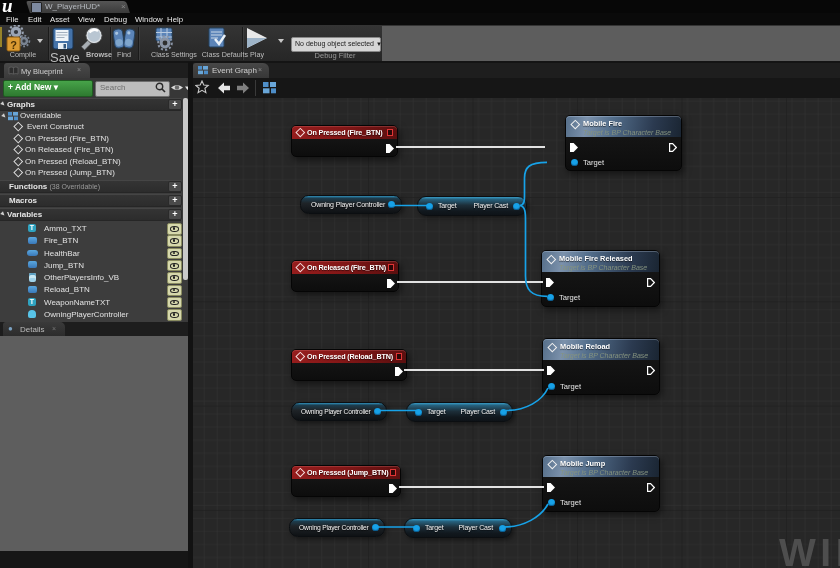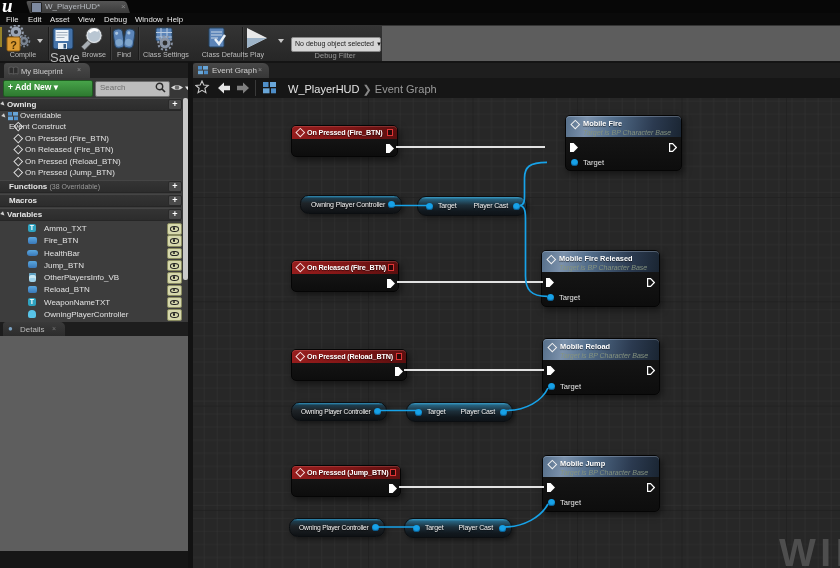--- a/index.html
+++ b/index.html
@@ -114,23 +114,23 @@
   <path d="M211,7 h11 M211,10 h11 M211,13 h7" stroke="#c9d8e8" stroke-width="1.2"></path>
   <path d="M215,14 l4,5 6,-9" stroke="#e8f0f8" stroke-width="2.5" fill="none"></path>
 
   <path d="M247,3 L267,13 L247,23 Z" fill="#e8e8e8"></path>
   <path d="M247,13 L267,13 L247,23 Z" fill="#9eb4c8"></path>
   <path d="M278,14 l6,0 -3,4 z" fill="#c8c8c8"></path>
 </svg>
 
 <div class="abs txt" style="left:0px;top:50px;width:46px;text-align:center;font-size:7.2px;color:#bdbdbd;">Compile</div>
 <div class="abs txt" style="left:50px;top:50px;width:28px;text-align:center;font-size:13px;color:#bdbdbd;">Save</div>
-<div class="abs txt" style="left:76px;top:50px;width:36px;text-align:center;font-size:7.2px;color:#bdbdbd;">Browse</div>
+<div class="abs txt" style="left:76px;top:50px;width:36px;text-align:right;font-size:7.2px;color:#bdbdbd;font-weight:bold;">Browse</div>
 <div class="abs txt" style="left:110px;top:50px;width:28px;text-align:center;font-size:7.2px;color:#bdbdbd;">Find</div>
-<div class="abs txt" style="left:138px;top:50px;width:56px;text-align:center;font-size:7.2px;color:#bdbdbd;">Class Settings</div>
+<div class="abs txt" style="left:138px;top:50px;width:56px;text-align:center;font-size:7.2px;color:#bdbdbd;padding-left:8px;">Class Settings</div>
 <div class="abs txt" style="left:192px;top:50px;width:56px;text-align:right;font-size:7.2px;color:#bdbdbd;">Class Defaults</div>
 <div class="abs txt" style="left:243px;top:50px;width:28px;text-align:center;font-size:7.2px;color:#bdbdbd;">Play</div>
 
 <div class="abs" style="left:291px;top:37px;width:88px;height:13px;background:#d6d6d6;border:1px solid #888;border-radius:2px;"></div>
 <div class="abs txt" style="left:295px;top:40px;font-size:7px;color:#1a1a1a;">No debug object selected <span style="font-size:6px;">▼</span></div>
 <div class="abs txt" style="left:291px;top:51px;width:88px;text-align:center;font-size:7.5px;color:#9a9a9a;">Debug Filter</div>
 
 <div class="abs" style="left:0;top:63px;width:840px;height:15px;background:#1e1e1e;"></div>
 
 <div class="abs" style="left:4px;top:63px;width:86px;height:15px;background:linear-gradient(180deg,#4a4a4a,#3a3a3a);border-radius:3px 6px 0 0;"></div>
@@ -165,36 +165,36 @@
 <svg class="abs" style="left:170px;top:82px;" width="20" height="11">
       <path d="M1,5.5 Q7,0.5 13,5.5 Q7,10.5 1,5.5 Z" fill="#d9d9d9"></path>
       <circle cx="7" cy="5.5" r="2.2" fill="#6a6a6a"></circle>
       <path d="M15,4.5 l5,0 -2.5,3.5 z" fill="#e8e8e8"></path>
     </svg>
 
 <div id="left-rows">
 
   <div class="sechead" style="top:98px;">
         <span class="tri"></span>
-        <span class="t">Owning</span>
+        <span class="t">Graphs</span>
       </div>
   <div class="plus" style="left:168px;top:99px;">+</div>
   <div class="trow" style="top:109.5px;">
     <span class="tri" style="position:absolute;left:2px;top:4px;width:0;height:0;border-left:4px solid #cfcfcf;border-top:2.5px solid transparent;border-bottom:2.5px solid transparent;transform:rotate(45deg);"></span>
     <svg style="position:absolute;left:8px;top:2px;" width="10" height="9">
           <rect x="0" y="0" width="4" height="3.6" fill="#4e8ec8"></rect>
           <rect x="5" y="0" width="5" height="3.6" fill="#69a6d8"></rect>
           <rect x="0" y="4.6" width="5" height="3.6" fill="#69a6d8"></rect>
           <rect x="6" y="4.6" width="4" height="3.6" fill="#4e8ec8"></rect>
         </svg>
     <span style="position:absolute;left:20px;top:1.5px;">Overridable</span>
   </div>
   <div class="trow" style="top:120.9px;">
         <span class="dia" style="left:15px;top:2.5px;"></span>
-        <span style="position:absolute;left:9px;top:1.5px;">Event Construct</span>
+        <span style="position:absolute;left:27px;top:1.5px;">Event Construct</span>
       </div>
   <div class="trow" style="top:132.3px;">
         <span class="dia" style="left:15px;top:2.5px;"></span>
         <span style="position:absolute;left:25px;top:1.5px;">On Pressed (Fire_BTN)</span>
       </div>
   <div class="trow" style="top:143.7px;">
         <span class="dia" style="left:15px;top:2.5px;"></span>
         <span style="position:absolute;left:25px;top:1.5px;">On Released (Fire_BTN)</span>
       </div>
   <div class="trow" style="top:155.1px;">
@@ -306,21 +306,20 @@
   <path d="M29,2.5 L23,8 L29,13.5 L29,10.3 L35,10.3 L35,5.7 L29,5.7 Z" fill="#e6e6e6"></path>
   <path d="M48,2.5 L54,8 L48,13.5 L48,10.3 L42,10.3 L42,5.7 L48,5.7 Z" fill="#7f7f7f"></path>
   <path d="M60.5,0 V16" stroke="#3a3a3a" stroke-width="1"></path>
 </svg>
 <svg class="abs" style="left:263px;top:82px;" width="13" height="12">
       <rect x="0" y="0" width="5.5" height="5" fill="#4e8ec8"></rect>
       <rect x="7" y="0" width="6" height="5" fill="#69a6d8"></rect>
       <rect x="0" y="6.3" width="6.5" height="5" fill="#69a6d8"></rect>
       <rect x="8" y="6.3" width="5" height="5" fill="#4e8ec8"></rect>
     </svg>
-<div class="abs txt" style="left:288px;top:82.5px;font-size:11px;color:#e4e4e4;">W_PlayerHUD <span style="color:#888;">❯</span> <span style="color:#9a9a9a;">Event Graph</span></div>
 
 <div class="abs" style="left:193px;top:98px;width:647px;height:470px;background:#272727;overflow:hidden;" id="viewport">
   <svg width="647" height="470" style="position:absolute;left:0;top:0;">
     <defs>
       <pattern id="minor" width="13.06" height="13.04" patternUnits="userSpaceOnUse" x="5.5" y="8">
         <rect width="13.06" height="13.04" fill="none"></rect>
         <path d="M13.06,0 L0,0 0,13.04" stroke="#333333" stroke-width="1" fill="none"></path>
       </pattern>
       <pattern id="major" width="104.5" height="104.3" patternUnits="userSpaceOnUse" x="70.5" y="99">
         <rect width="104.5" height="104.3" fill="url(#minor)"></rect>

